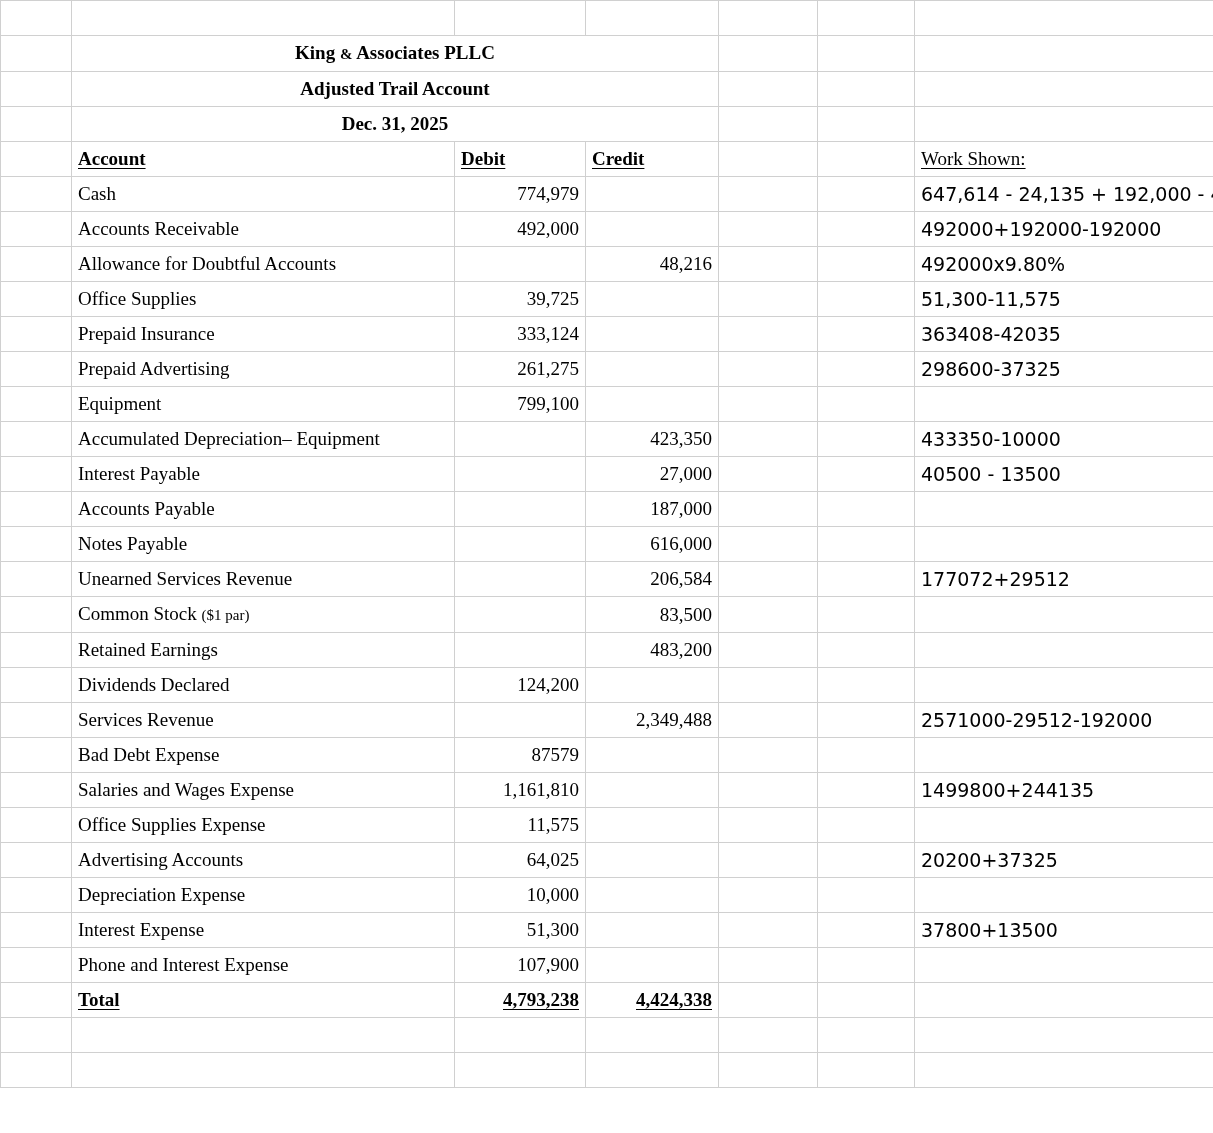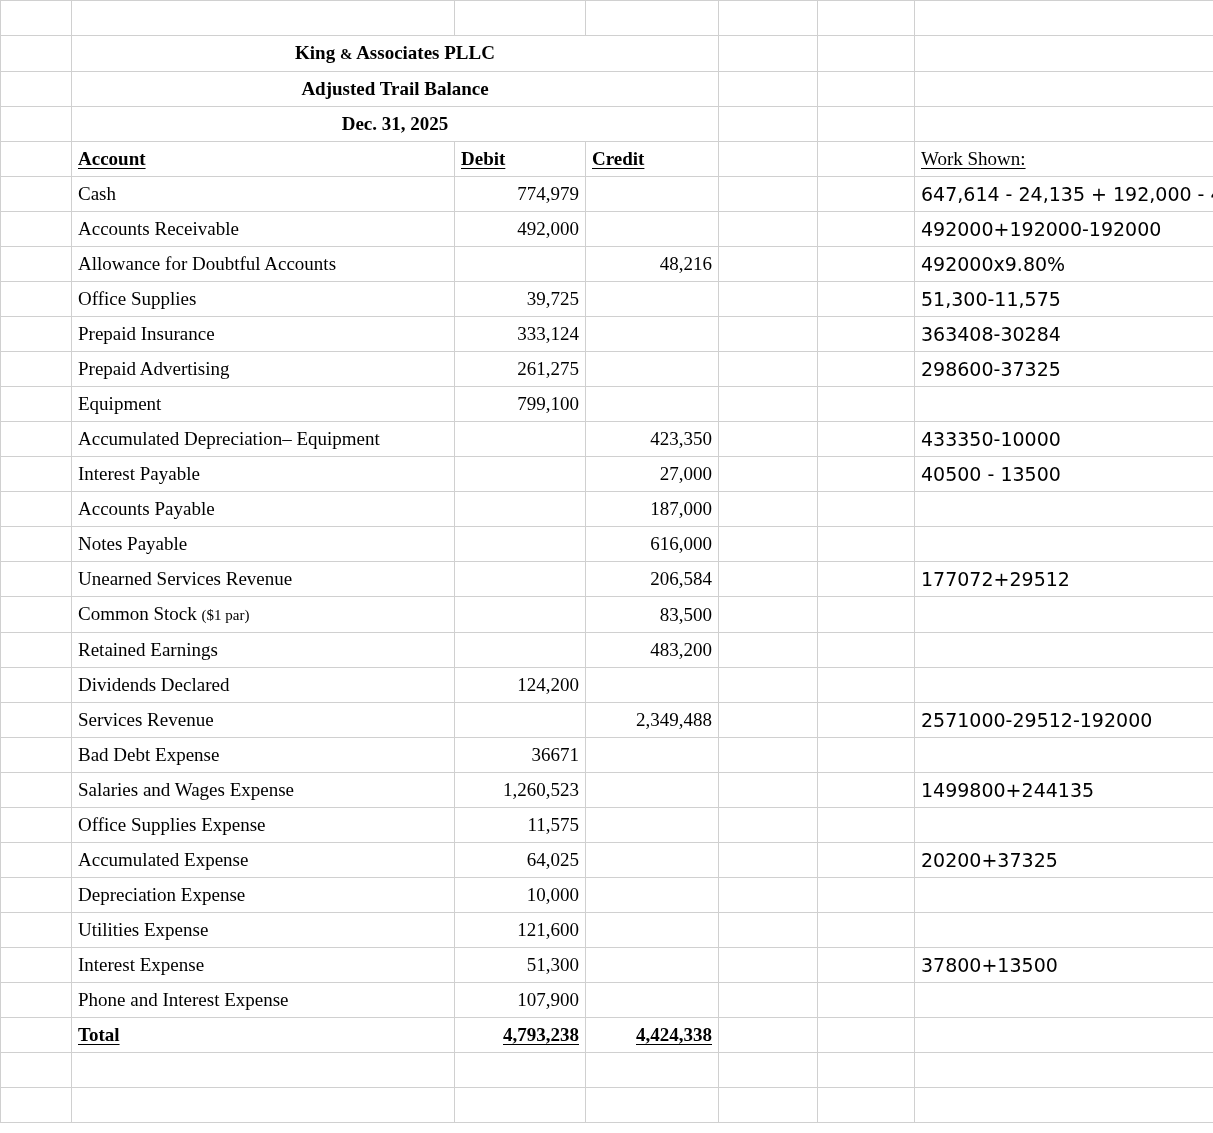--- a/index.html
+++ b/index.html
@@ -118,21 +118,21 @@
     <tr>
       <td></td>
       <td class="title-cell" colspan="3"><span>King </span><span class="amp">&amp;</span><span> Associates PLLC</span></td>
       <td></td>
       <td></td>
       <td></td>
     </tr>
 
     <tr>
       <td></td>
-      <td class="title-cell" colspan="3">Adjusted Trail Balance</td>
+      <td class="title-cell" colspan="3">Adjusted Trail Account</td>
       <td></td>
       <td></td>
       <td></td>
     </tr>
 
     <tr>
       <td></td>
       <td class="title-cell" colspan="3">Dec. 31, 2025</td>
       <td></td>
       <td></td>
@@ -185,21 +185,21 @@
         <td></td>
         <td class="work">51,300-11,575</td>
       </tr>
       <tr>
         <td></td>
         <td class="acct">Prepaid Insurance</td>
         <td class="num">333,124</td>
         <td class="num"></td>
         <td></td>
         <td></td>
-        <td class="work">363408-30284</td>
+        <td class="work">363408-42035</td>
       </tr>
       <tr>
         <td></td>
         <td class="acct">Prepaid Advertising</td>
         <td class="num">261,275</td>
         <td class="num"></td>
         <td></td>
         <td></td>
         <td class="work">298600-37325</td>
       </tr>
@@ -289,66 +289,57 @@
         <td class="acct">Services Revenue</td>
         <td class="num"></td>
         <td class="num">2,349,488</td>
         <td></td>
         <td></td>
         <td class="work">2571000-29512-192000</td>
       </tr>
       <tr>
         <td></td>
         <td class="acct">Bad Debt Expense</td>
-        <td class="num">36671</td>
+        <td class="num">87579</td>
         <td class="num"></td>
         <td></td>
         <td></td>
         <td class="work"></td>
       </tr>
       <tr>
         <td></td>
         <td class="acct">Salaries and Wages Expense</td>
-        <td class="num">1,260,523</td>
+        <td class="num">1,161,810</td>
         <td class="num"></td>
         <td></td>
         <td></td>
         <td class="work">1499800+244135</td>
       </tr>
       <tr>
         <td></td>
         <td class="acct">Office Supplies Expense</td>
         <td class="num">11,575</td>
         <td class="num"></td>
         <td></td>
         <td></td>
         <td class="work"></td>
       </tr>
       <tr>
         <td></td>
-        <td class="acct">Accumulated Expense</td>
+        <td class="acct">Advertising Accounts</td>
         <td class="num">64,025</td>
         <td class="num"></td>
         <td></td>
         <td></td>
         <td class="work">20200+37325</td>
       </tr>
       <tr>
         <td></td>
         <td class="acct">Depreciation Expense</td>
         <td class="num">10,000</td>
-        <td class="num"></td>
-        <td></td>
-        <td></td>
-        <td class="work"></td>
-      </tr>
-      <tr>
-        <td></td>
-        <td class="acct">Utilities Expense</td>
-        <td class="num">121,600</td>
         <td class="num"></td>
         <td></td>
         <td></td>
         <td class="work"></td>
       </tr>
       <tr>
         <td></td>
         <td class="acct">Interest Expense</td>
         <td class="num">51,300</td>
         <td class="num"></td>

